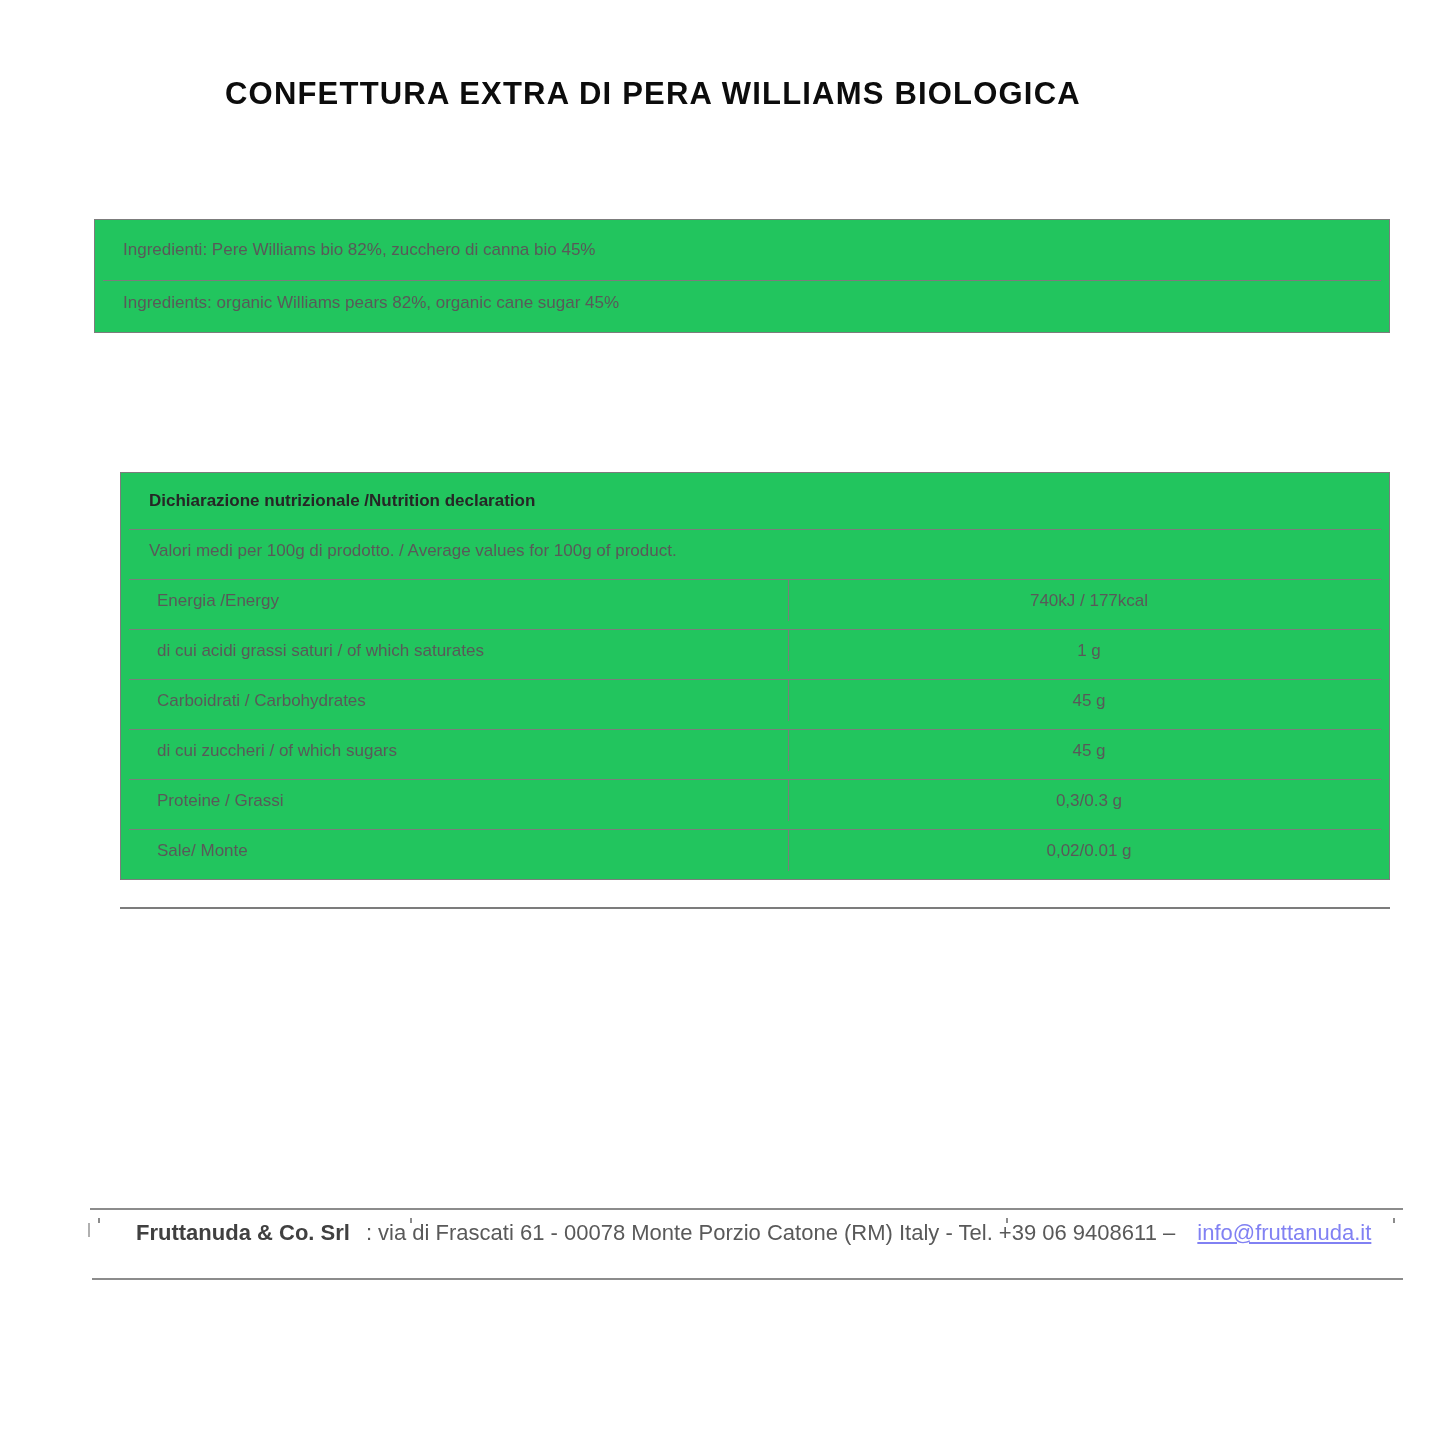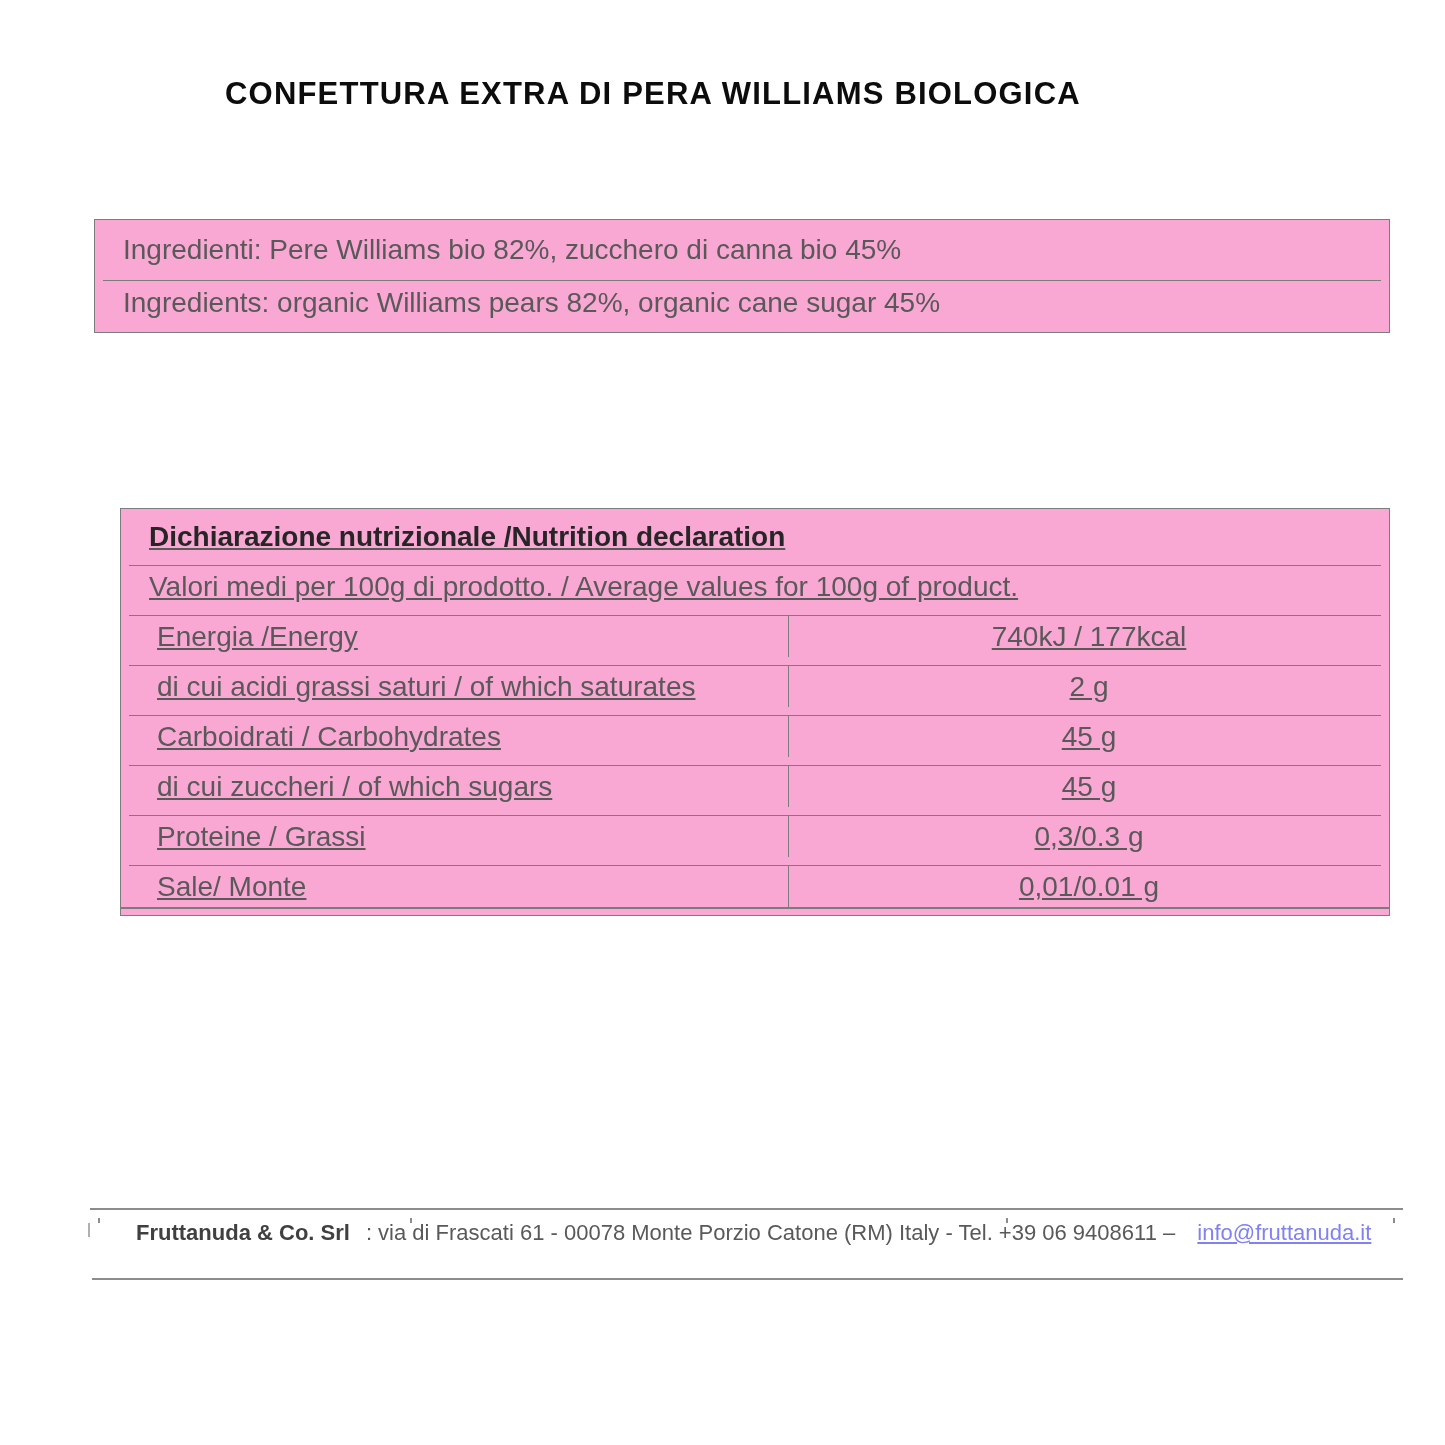--- a/index.html
+++ b/index.html
@@ -21,35 +21,35 @@
     font-weight: 700;
     letter-spacing: 1.2px;
     color: #0c0c0c;
     white-space: nowrap;
   }
 
   
   .tbl {
     position: absolute;
     border: 1.5px solid #7c7c7c;
-    background: #f9a8d4;
+    background: #22c55e;
     color: #595959;
-    font-size: 28px;
+    font-size: 17px;
   }
   .tbl .row { display: flex; align-items: center; }
   .tbl .row + .row { border-top: 1.5px solid #7c7c7c; }
   .cell-pad { padding-left: 12px; padding-right: 8px; white-space: nowrap; }
   .bold-head { font-weight: 700; color: #262626; }
 
   
   .ingredients-table { left: 62px; top: 187px; width: 1296px; }
   .ingredients-table .row { height: 44px; }
 
   
-  .nutrition-table { left: 88px; top: 476px; width: 1270px; text-decoration: underline; }
+  .nutrition-table { left: 88px; top: 440px; width: 1270px; }
   .nutrition-table .row.head { height: 40px; }
   .nutrition-table .row.sub { height: 42px; }
   .nutrition-table .row.data { height: 42px; }
   .nutrition-table .label-cell {
     width: 652px;
     flex: 0 0 652px;
     height: 100%;
     display: flex;
     align-items: center;
     border-right: 1.5px solid #7c7c7c;
@@ -155,21 +155,21 @@
         <span class="cell-pad">Energia /Energy</span>
       </div>
       <div class="value-cell">740kJ / 177kcal</div>
     </div>
 
 
     <div class="row data">
       <div class="label-cell">
         <span class="cell-pad">di cui acidi grassi saturi / of which saturates</span>
       </div>
-      <div class="value-cell">2 g</div>
+      <div class="value-cell">1 g</div>
     </div>
 
     <div class="row data">
       <div class="label-cell">
         <span class="cell-pad">Carboidrati / Carbohydrates</span>
       </div>
       <div class="value-cell">45 g</div>
     </div>
 
     <div class="row data">
@@ -183,21 +183,21 @@
       <div class="label-cell">
         <span class="cell-pad">Proteine / Grassi</span>
       </div>
       <div class="value-cell">0,3/0.3 g</div>
     </div>
 
     <div class="row data">
       <div class="label-cell">
         <span class="cell-pad">Sale/ Monte</span>
       </div>
-      <div class="value-cell">0,01/0.01 g</div>
+      <div class="value-cell">0,02/0.01 g</div>
     </div>
   </div>
 
   <div class="tbl storage-table">
   </div>
 
   <div class="footer-line-top">
     <span class="tick t0"></span>
     <span class="tick t1"></span>
     <span class="tick t2"></span>

